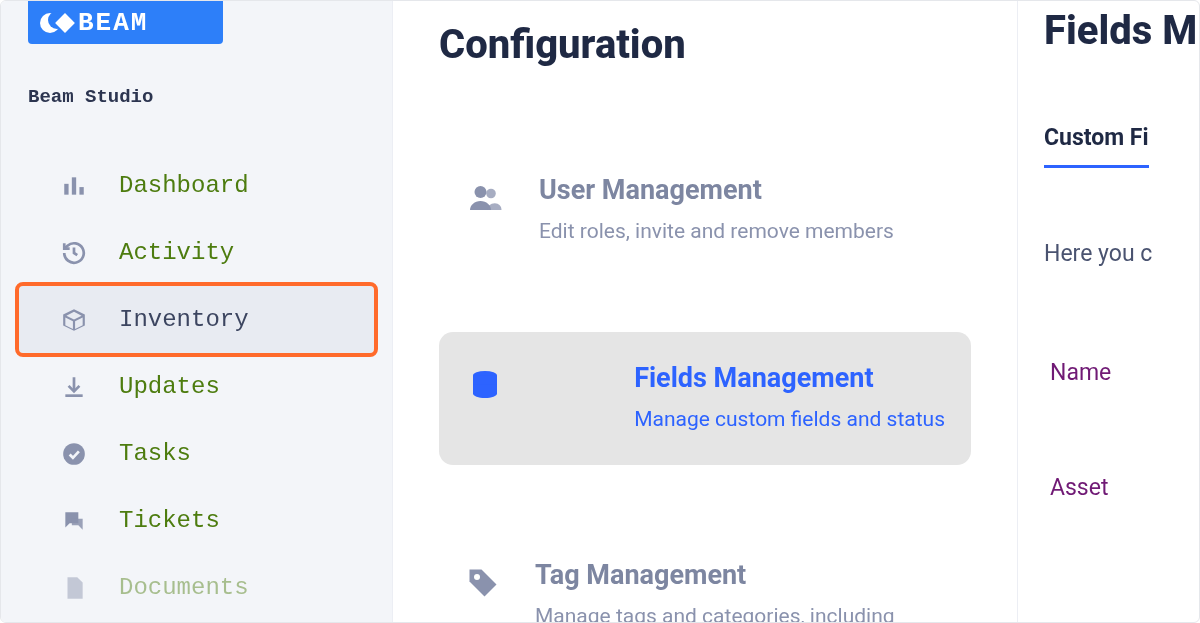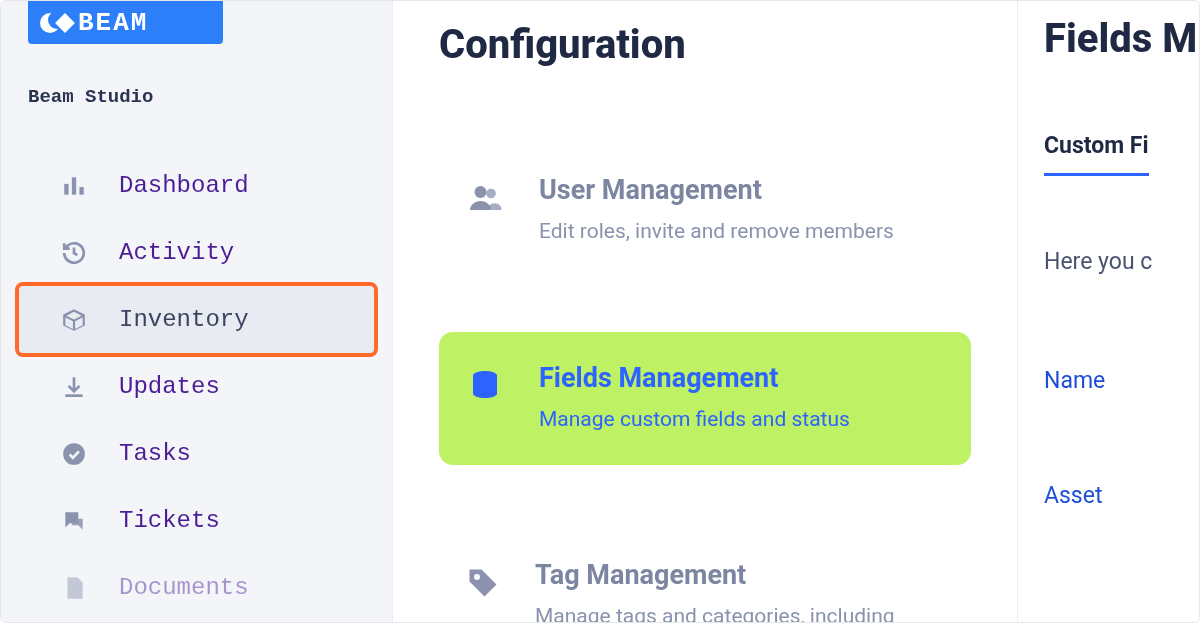--- a/index.html
+++ b/index.html
@@ -79,21 +79,21 @@
     color: #2c3550;
     margin: 42px 0 44px 27px;
   }
   .nav { display: flex; flex-direction: column; gap: 0; }
   .nav-item {
     display: flex;
     align-items: center;
     gap: 30px;
     padding: 20px 0 20px 40px;
     font-size: 24px;
-    color: #4c1d95;
+    color: #4d7c0f;
     cursor: pointer;
     border-radius: 14px;
     margin: 0 18px;
   }
   .nav-item .icon-slot { width: 30px; display:flex; align-items:center; justify-content:center; }
   .nav-item.active {
     background: #e8ebf2;
     color: #3c4560;
     position: relative;
   }
@@ -118,43 +118,43 @@
     gap: 34px;
     align-items: flex-start;
     padding: 30px 26px;
     border-radius: 14px;
     margin-bottom: 56px;
     cursor: pointer;
   }
   .config-card .card-icon { width: 40px; display:flex; justify-content:center; padding-top:6px; color:#8a92ad; }
   .config-card .card-title { font-size: 27px; font-weight: 700; color: #7d86a1; margin-bottom: 10px; }
   .config-card .card-desc  { font-size: 21px; color: #8a92ad; line-height: 1.45; }
-  .config-card.selected { background: #bef264; margin-bottom: 64px; }
+  .config-card.selected { background: #e5e5e5; margin-bottom: 64px; justify-content: space-between; }
   .config-card.selected .card-title { color: #2d63ff; }
   .config-card.selected .card-desc  { color: #2d63ff; }
   .config-card.selected .card-icon  { color: #2d63ff; }
   
   .right-col {
     width: 182px;
     border-left: 1px solid #eceef4;
-    padding: 14px 0 0 26px;
+    padding: 6px 0 0 26px;
     flex-shrink: 0;
   }
   .right-title { font-size: 40px; font-weight: 800; color: #1f2944; white-space: nowrap; }
   .tab-row { margin-top: 70px; white-space: nowrap; }
   .tab {
     display: inline-block;
     font-size: 23px;
     font-weight: 700;
     color: #1f2944;
     padding-bottom: 14px;
     border-bottom: 3px solid #2d63ff;
   }
   .right-desc { margin-top: 72px; font-size: 23px; color: #4a5370; white-space: nowrap; }
-  .field-label { font-size: 23px; color: #1d4ed8; white-space: nowrap; }
+  .field-label { font-size: 23px; color: #701a75; white-space: nowrap; margin-left: 6px; }
   .field-label.first { margin-top: 92px; }
   .field-label.second { margin-top: 88px; }
 </style>
 </head>
 <body>
 
 <div class="viewport">
 
   <aside class="sidebar">
     <div class="logo-badge">

